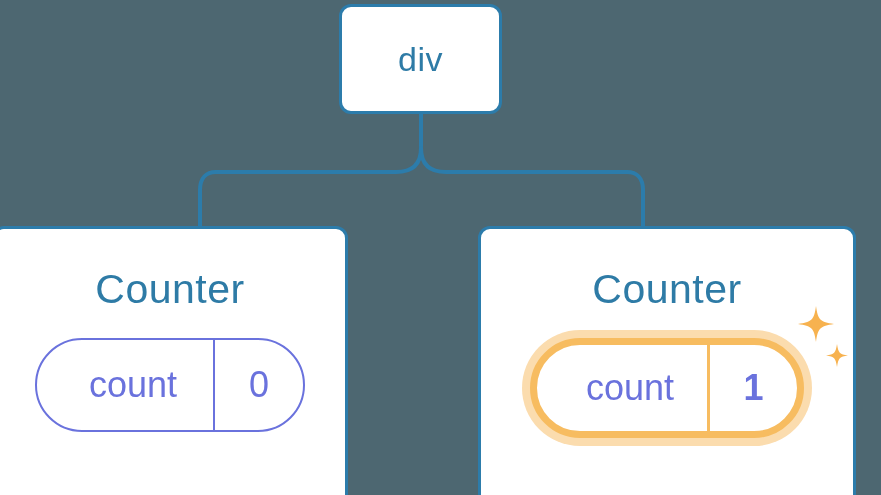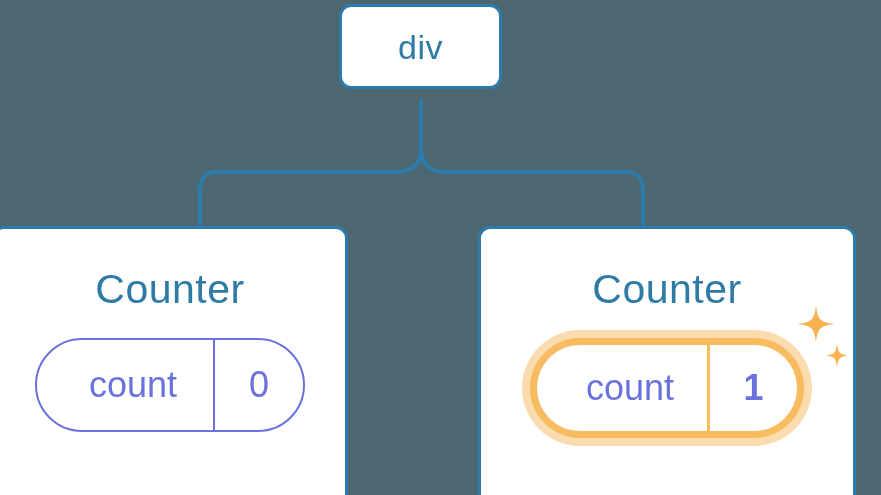--- a/index.html
+++ b/index.html
@@ -39,21 +39,21 @@
     display: flex;
     flex-direction: column;
     align-items: center;
   }
 
   
   #node-div {
     left: 339px;
     top: 4px;
     width: 163px;
-    height: 85px;
+    height: 110px;
     justify-content: center;
   }
   .node-title-root {
     font-size: 34px;
     line-height: 1;
     color: #2e7ba6;
     letter-spacing: 0.5px;
   }
 
   

